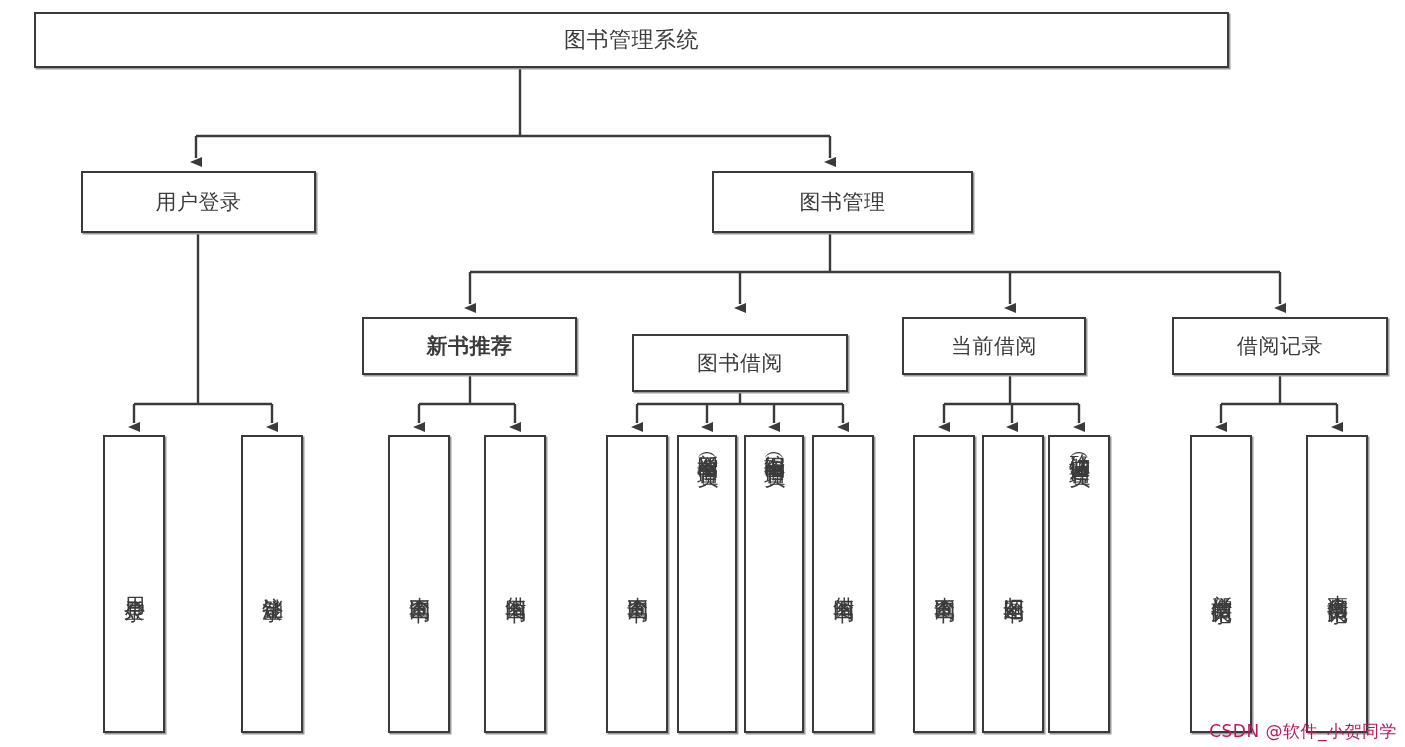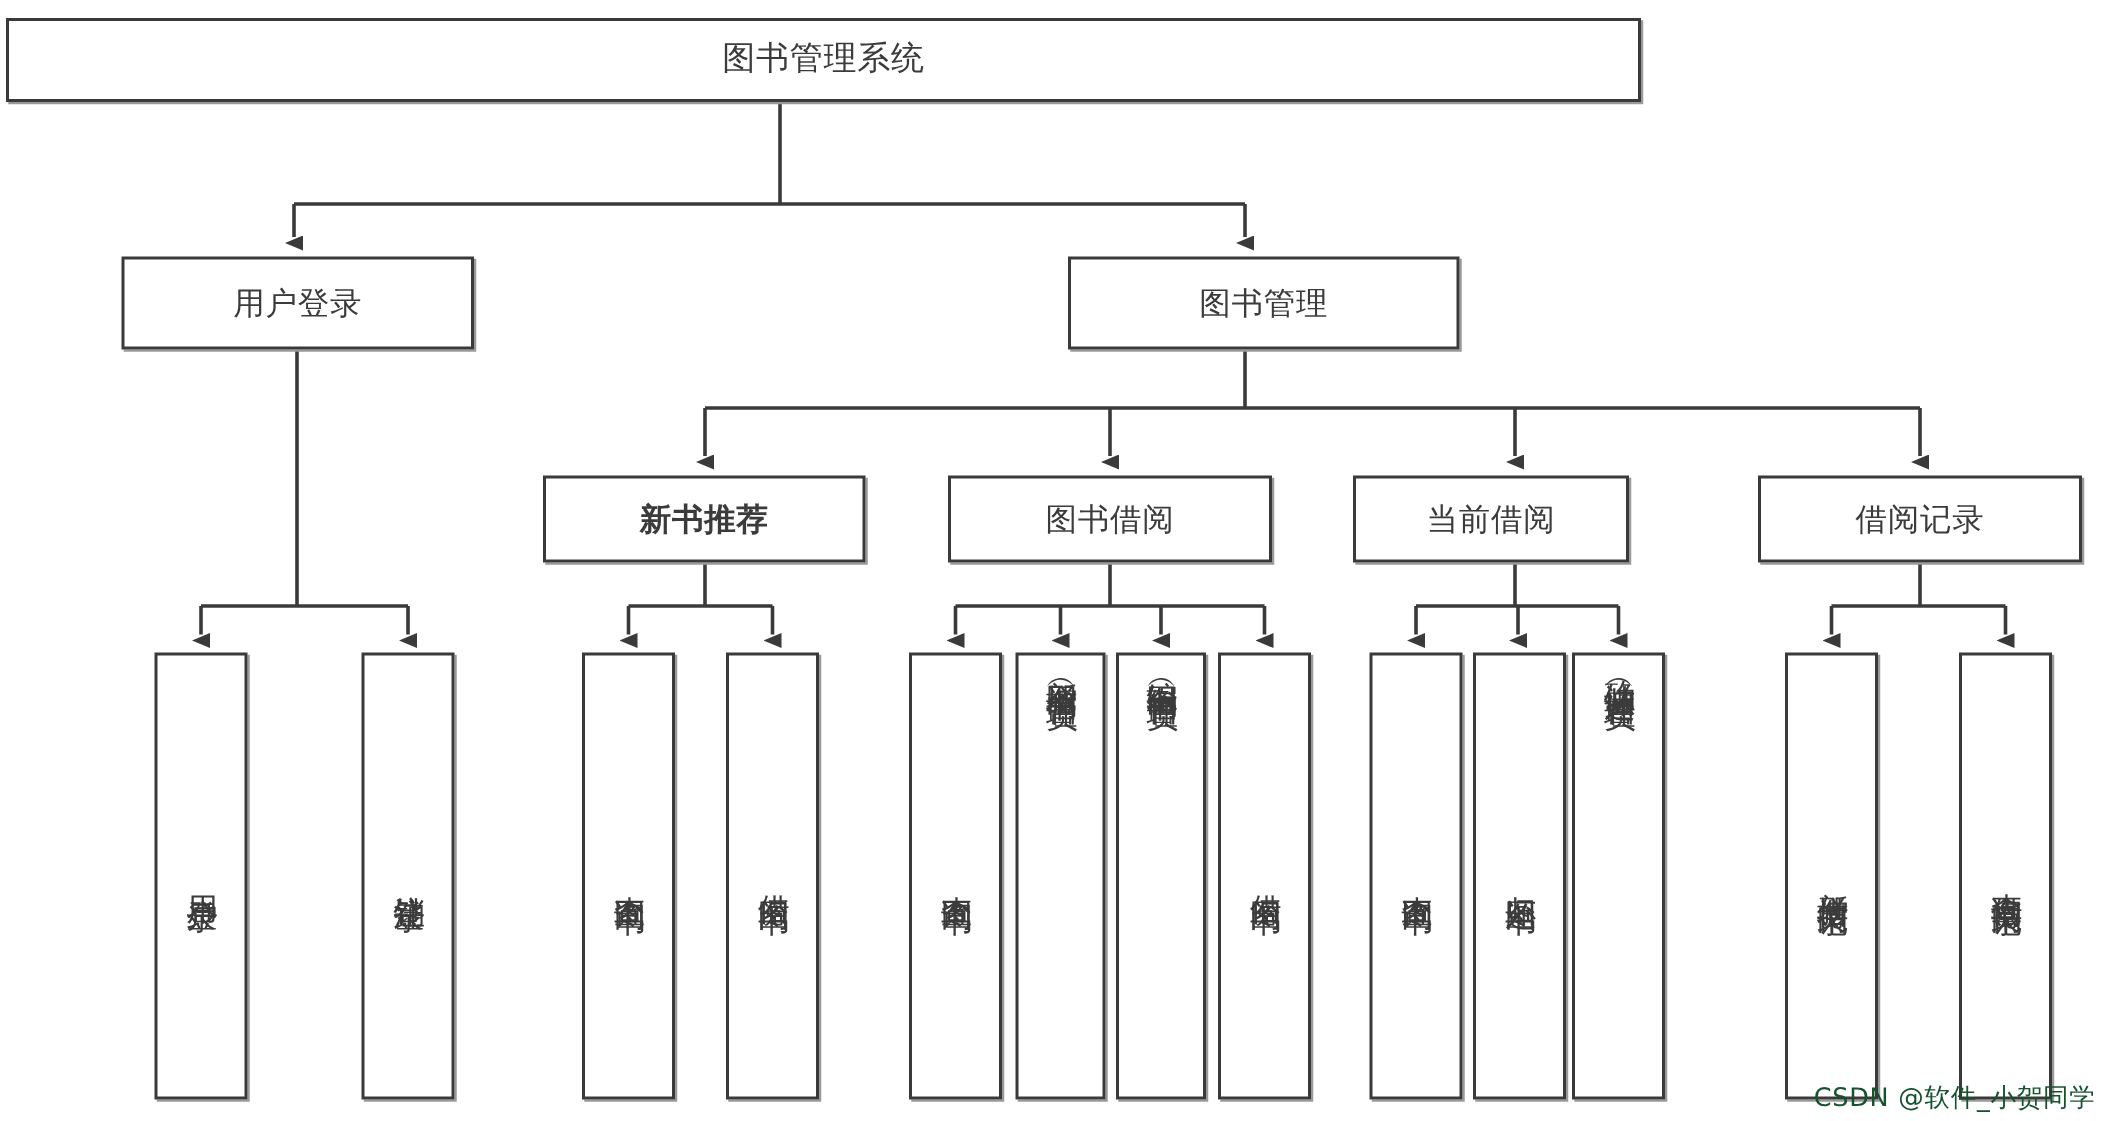--- a/index.html
+++ b/index.html
@@ -58,21 +58,21 @@
     text-align: center;
   }
   .node.root .label {
     font-size: 22px;
   }
   .watermark {
     position: absolute;
     right: 8px;
     bottom: 4px;
     font-size: 17px;
-    color: #14532d;
+    color: #be185d;
     letter-spacing: 0.5px;
     white-space: nowrap;
     font-family: "DejaVu Sans", "Liberation Sans", sans-serif;
   }
 </style>
 </head>
 <body>
 
 <div id="canvas">
 
@@ -119,35 +119,35 @@
       <path d="M1012,404 L1012,423" marker-end="url(#arrow)"></path>
       <path d="M1079,404 L1079,423" marker-end="url(#arrow)"></path>
 
       <path d="M1280,375 L1280,404"></path>
       <path d="M1221,404 L1337,404"></path>
       <path d="M1221,404 L1221,423" marker-end="url(#arrow)"></path>
       <path d="M1337,404 L1337,423" marker-end="url(#arrow)"></path>
     </g>
   </svg>
 
-  <div class="node root" style="left:4px; top:12px; width:1090px; height:56px;">
+  <div class="node root" style="left:34px; top:12px; width:1195px; height:56px;">
     <span class="label">图书管理系统</span>
   </div>
 
   <div class="node" style="left:81px; top:171px; width:235px; height:62px;">
     <span class="label">用户登录</span>
   </div>
   <div class="node" style="left:712px; top:171px; width:261px; height:62px;">
     <span class="label">图书管理</span>
   </div>
 
   <div class="node" style="left:362px; top:317px; width:215px; height:58px;font-weight:bold;">
     <span class="label">新书推荐</span>
   </div>
-  <div class="node" style="left:632px; top:317px; width:216px; height:58px;font-family:Liberation Serif, serif;">
+  <div class="node" style="left:632px; top:334px; width:216px; height:58px;font-family:Liberation Serif, serif;">
     <span class="label">图书借阅</span>
   </div>
   <div class="node" style="left:902px; top:317px; width:184px; height:58px;">
     <span class="label">当前借阅</span>
   </div>
   <div class="node" style="left:1172px; top:317px; width:216px; height:58px;text-align:right;">
     <span class="label">借阅记录</span>
   </div>
 
   <div class="node vert" style="left:103px; top:435px; width:62px; height:298px;">

